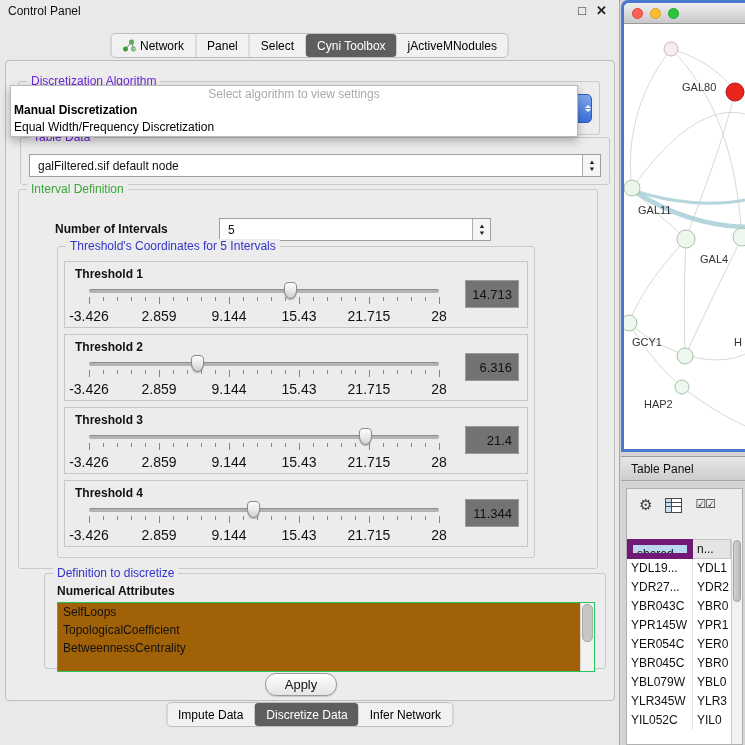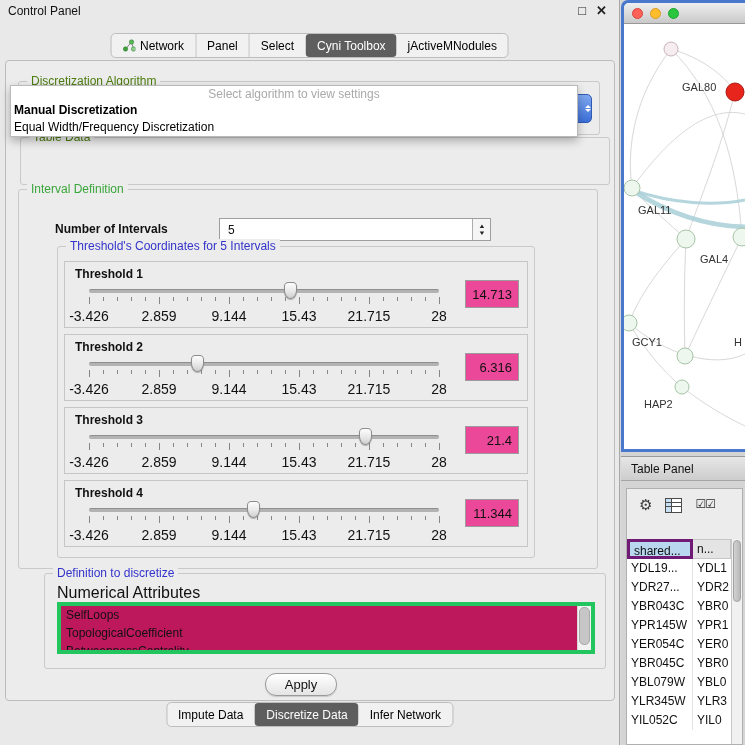--- a/index.html
+++ b/index.html
@@ -19,21 +19,21 @@
   #top-tabs{top:33px;left:50%;transform:translateX(-50%)}
   #bottom-tabs{bottom:18px;left:50%;transform:translateX(-50%)}
   .tab{display:flex;align-items:center;gap:5px;padding:0 11px;font-size:12px;color:#000;white-space:nowrap}
   .tab + .tab{border-left:1px solid #c6c6c6}
   .tab.active{background:#5e5e5e;color:#fff;border-radius:4px;border-left-color:transparent}
   .tab.active + .tab{border-left:none}
 
   .panel-body{position:absolute;left:5px;top:60px;width:610px;height:641px;border:1px solid #bdbdbd;border-radius:4px;background:#ececec;box-sizing:border-box}
 
   .group{position:absolute;border:1px solid #c9c9c9;border-radius:3px}
-  .group-title{position:absolute;top:-8px;left:8px;background:#ececec;padding:0 4px;font-size:12px;line-height:15px;color:#4d7c0f;white-space:nowrap}
+  .group-title{position:absolute;top:-8px;left:8px;background:#ececec;padding:0 4px;font-size:12px;line-height:15px;color:#6d28d9;white-space:nowrap}
   .group-title.green{color:#3aa63a}
   .group-title.blue{color:#3333cc}
 
   .algo-group{left:12px;right:14px;top:20px;height:52px}
 
   .combo-fragment{position:absolute;left:560px;top:33px;width:26px;height:29px;z-index:4;
      background:linear-gradient(#7fa8f0,#3c6fd8);border:1px solid #2f5bb5;border-radius:5px;box-sizing:border-box}
   .combo-fragment::before{content:"";position:absolute;left:18px;top:7px;border:3px solid transparent;border-bottom-color:#fff}
   .combo-fragment::after{content:"";position:absolute;left:18px;bottom:7px;border:3px solid transparent;border-top-color:#fff}
 
@@ -50,36 +50,36 @@
   .combo .arrows span{font-size:6px;line-height:6px;color:#222;transform:scaleX(1.25)}
   .td-combo{position:absolute;left:8px;right:8px;top:16px;height:23px}
 
   .interval-group{left:12px;top:128px;width:578px;height:378px}
   .noi-label{position:absolute;left:36px;top:32px;font-size:12px;font-weight:bold}
   .noi-combo{position:absolute;left:200px;top:28px;width:272px;height:23px}
 
   .thr-group{position:absolute;left:38px;top:56px;width:478px;height:312px;border:1px solid #c9c9c9;border-radius:3px;box-sizing:border-box;padding-top:14px}
   .thr-panel{position:relative;margin:0 6px 6px 6px;height:67px;border:1px solid #c6c6c6;background:#ececec;box-sizing:border-box}
   .thr-label{position:absolute;left:10px;top:5px;font-size:12px;font-weight:bold}
-  .thr-value{position:absolute;right:8px;top:18px;width:54px;height:28px;background:#ec4899;border:1px solid #9b9b9b;
+  .thr-value{position:absolute;right:8px;top:18px;width:54px;height:28px;background:#737373;border:1px solid #9b9b9b;
      font-size:13px;display:flex;align-items:center;justify-content:flex-end;padding-right:6px;box-sizing:border-box}
   .thr-slider{position:absolute;left:24px;right:88px;top:20px;height:42px}
   .track{position:absolute;left:0;right:0;top:7px;height:3px;background:#b3b3b3;border-top:1px solid #8f8f8f;border-radius:2px}
   .thumb{position:absolute;top:0;width:13px;height:17px;margin-left:-7px;
      background:linear-gradient(180deg,#fdfdfd 0%,#e8e8e8 55%,#cfcfcf 100%);
      border:1px solid #8c8c8c;border-radius:6px 6px 9px 9px/6px 6px 12px 12px;box-shadow:0 1px 1px rgba(0,0,0,.25);box-sizing:border-box}
   .ticks{position:absolute;left:0;right:0;top:15px;height:8px}
   .tick{position:absolute;top:0;width:1px;height:4px;background:#868686}
   .tick.major{height:7px}
   .tick-labs{position:absolute;left:0;right:0;top:26px;height:11px}
   .tick-lab{position:absolute;transform:translateX(-50%);font-size:14px;color:#111;white-space:nowrap}
 
   .attr-group{left:38px;top:512px;width:560px;height:94px}
-  .attr-subtitle{position:absolute;left:12px;top:10px;font-size:16px;font-weight:normal}
-  .attr-list{position:absolute;left:12px;right:10px;top:28px;height:52px;background:#be185d;border:4px solid #22c55e;overflow:hidden;box-sizing:border-box}
+  .attr-subtitle{position:absolute;left:12px;top:10px;font-size:12px;font-weight:bold}
+  .attr-list{position:absolute;left:12px;right:10px;top:28px;height:70px;background:#a16207;border:1px solid #22c55e;overflow:hidden;box-sizing:border-box}
   .attr-item{height:18px;line-height:18px;padding-left:5px;font-size:12px;white-space:nowrap}
   .list-scroll{position:absolute;right:0;top:0;bottom:0;width:13px;background:#f2f2f2;border-left:1px solid #d6d6d6}
   .list-thumb{position:absolute;left:1px;right:1px;top:1px;height:36px;background:#c6c6c6;border:1px solid #aaa;border-radius:5px}
 
   .apply-btn{position:absolute;left:259px;top:612px;width:72px;height:23px;border:1px solid #9a9a9a;border-radius:11px;
      background:linear-gradient(#ffffff,#e4e4e4);font-size:13px;font-family:inherit;color:#111;box-shadow:0 1px 1px rgba(0,0,0,.15)}
 
   
   .right-panel{position:absolute;left:621px;top:0;width:124px;height:745px;background:#d4d4d4}
   .network-window{position:absolute;left:0;top:0;width:124px;height:452px;background:#4a78cd;border-top-left-radius:7px;box-sizing:border-box;padding:3px 0 3px 3px}
@@ -97,21 +97,21 @@
 
   .table-frame{position:absolute;left:5px;right:2px;top:488px;bottom:0;background:#fff;border:1px solid #b0b0b0;display:flex;flex-direction:column;box-sizing:border-box}
   .table-toolbar{height:50px;min-height:50px;background:#ececec;display:flex;align-items:flex-start;gap:13px;padding:8px 0 0 12px;box-sizing:border-box}
   .gear{font-size:15px;line-height:16px;color:#3c3c3c}
   .tbl-icon{width:15px;height:13px;border:1px solid #4a4a4a;background:#fff;position:relative;margin-top:1px}
   .tbl-icon::before{content:"";position:absolute;left:0;top:0;bottom:0;width:5px;background:#c7dff2;border-right:1px solid #4a4a4a}
   .tbl-icon::after{content:"";position:absolute;left:0;right:0;top:3px;height:1px;background:#4a4a4a;box-shadow:0 4px 0 #4a4a4a}
   .checks{font-size:12px;line-height:15px;color:#2c2c2c;letter-spacing:-1px}
   .thead{height:20px;min-height:20px;display:flex;padding-right:11px;background:#ececec}
   .th{box-sizing:border-box;font-size:12px;line-height:17px;padding:1px 4px;overflow:hidden;white-space:nowrap}
-  .th.c1{width:66px;background:#b9d7ee;border:3px solid #701a75}
+  .th.c1{width:66px;background:#b9d7ee;border:6px solid #701a75}
   .th.c2{flex:1;background:#e4e4e4;border:1px solid #c6c6c6;border-left:none}
   .tbody{flex:1;overflow:hidden;padding-right:11px;background:#fff}
   .tr{display:flex;height:19px}
   .td{font-size:12px;line-height:19px;padding:0 4px;overflow:hidden;white-space:nowrap;box-sizing:border-box}
   .td.c1{width:66px;border-right:1px solid #e3e3e3}
   .td.c2{flex:1}
   .v-scroll{position:absolute;right:0;top:50px;bottom:0;width:11px;background:#f1f1f1;border-left:1px solid #c9c9c9;box-sizing:border-box}
   .v-thumb{position:absolute;left:1px;right:1px;top:1px;height:62px;background:linear-gradient(90deg,#d2d2d2,#b8b8b8);border:1px solid #a3a3a3;border-radius:5px;box-sizing:border-box}
 </style>
 </head>
@@ -165,20 +165,27 @@
       <div class="dropdown-overlay">
         <div class="dd-placeholder">Select algorithm to view settings</div>
         <div id="dd-options">
             <div class="dd-option bold">Manual Discretization</div>
             <div class="dd-option">Equal Width/Frequency Discretization</div>
           </div>
       </div>
 
       <div class="group tabledata-group">
         <span class="group-title">Table Data</span>
+        <div class="combo td-combo">
+          <span>galFiltered.sif default node</span>
+          <span class="arrows">
+            <span>▲</span>
+            <span>▼</span>
+          </span>
+        </div>
       </div>
 
       <div class="group interval-group">
         <span class="group-title green">Interval Definition</span>
         <span class="noi-label">Number of Intervals</span>
         <div class="combo noi-combo">
           <span>5</span>
           <span class="arrows">
             <span>▲</span>
             <span>▼</span>

